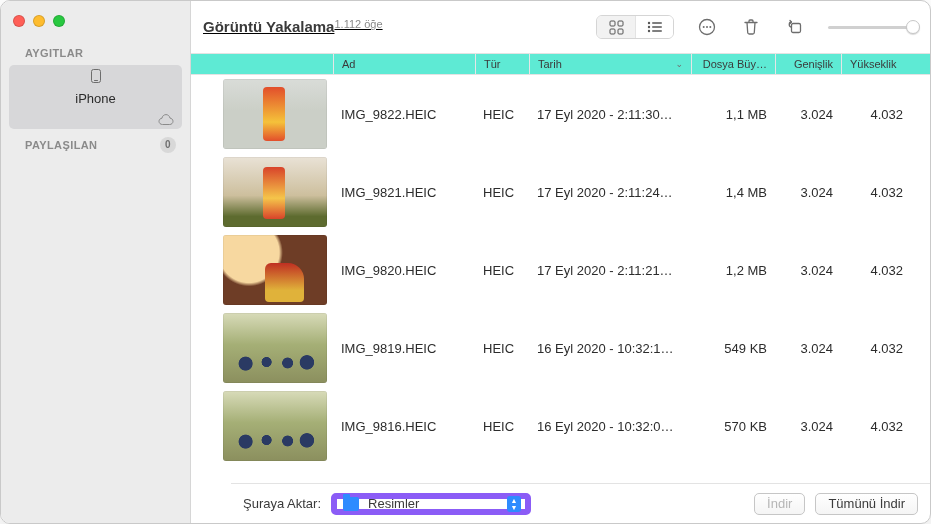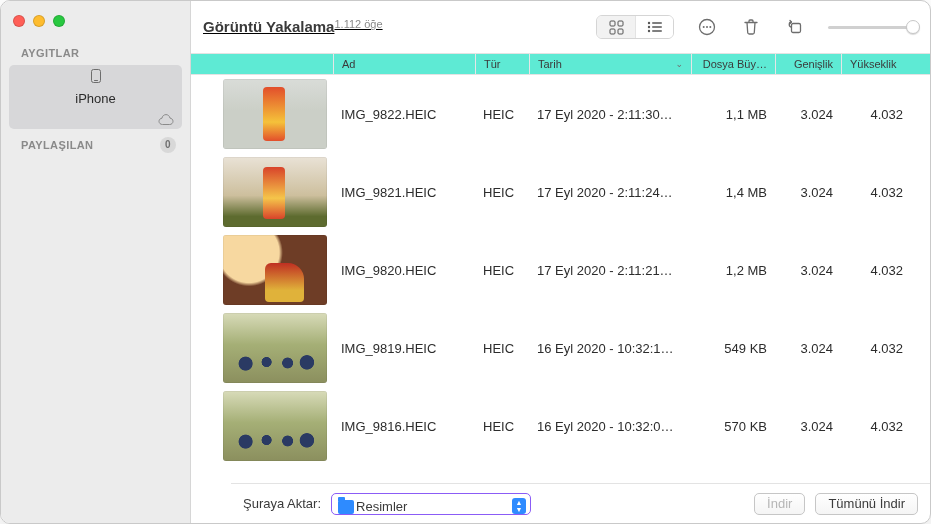--- a/index.html
+++ b/index.html
@@ -37,24 +37,25 @@
 }
 .dot.red { background:#ff5f57; border:0.5px solid rgba(0,0,0,0.15);}
 .dot.yellow { background:#febc2e; border:0.5px solid rgba(0,0,0,0.15);}
 .dot.green { background:#28c840; border:0.5px solid rgba(0,0,0,0.15);}
 
 .section-header {
   font-size: 11px;
   font-weight: 600;
   letter-spacing: 0.4px;
   color: #8a8a8a;
-  padding: 6px 14px 4px 20px;
+  padding: 6px 14px 4px 14px;
   display:flex;
   align-items:center;
   justify-content:space-between;
+  margin-left:10px;
 }
 .count-pill {
   min-width:16px; height:16px; padding:0 5px;
   border-radius: 8px;
   background:#d8d8d8;
   color:#6f6f6f;
   font-size:10px;
   line-height:16px;
   text-align:center;
   font-weight:600;
@@ -242,25 +243,25 @@
   display:flex;
   align-items:center;
   padding: 0 12px;
   gap: 10px;
   font-size:13px;
   color:#3a3a3a;
   margin-left:40px;
 }
 .select {
   display:flex;
-  align-items:flex-end;
-  gap:2px;
+  align-items:center;
+  gap:9px;
   height: 22px;
   padding: 0 4px 0 6px;
-  border: 1px solid #8b5cf6;
+  border: 6px solid #8b5cf6;
   border-radius: 5px;
   background:#fff;
   min-width: 200px;
 }
 .select .folder {
   width:16px;height:14px;border-radius:2px;background:#2e8bff;
   position:relative;
 }
 .select .folder::before{content:"";position:absolute;top:-3px;left:0;width:7px;height:4px;border-radius:1px 1px 0 0;background:#2e8bff;}
 .select .stepper {

